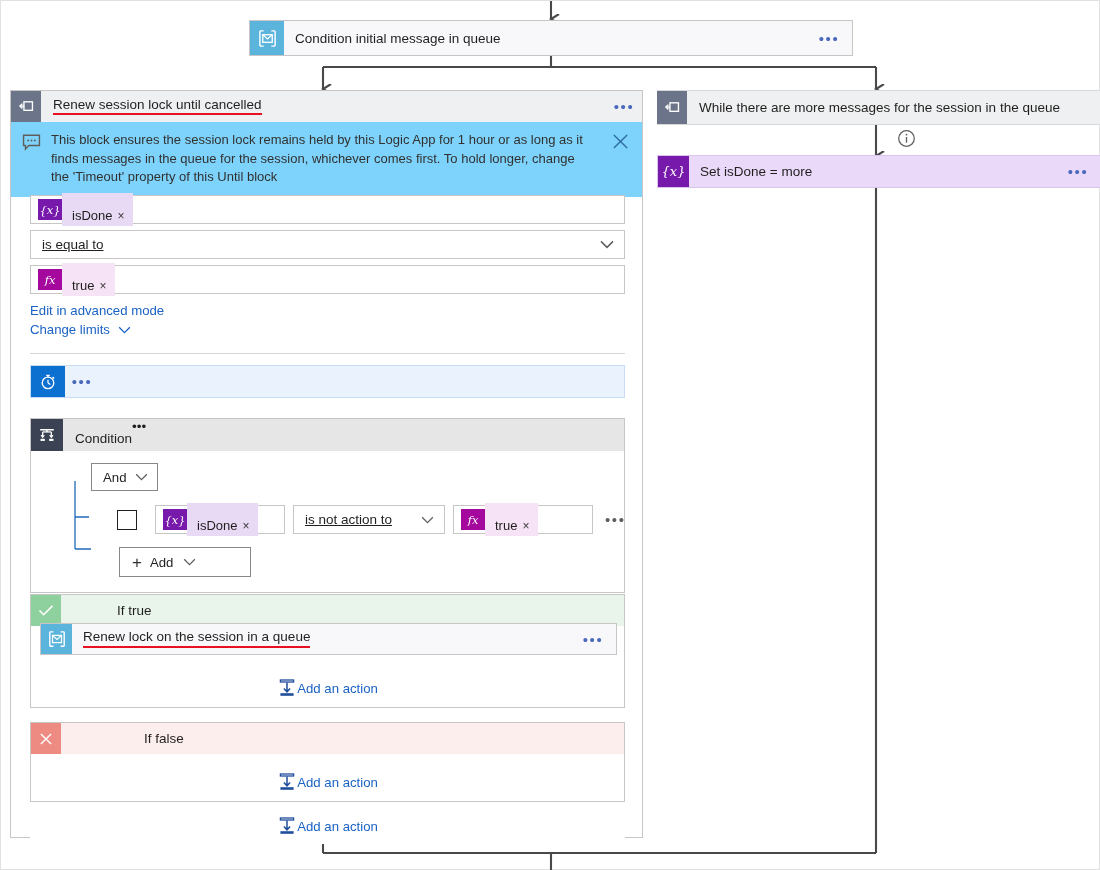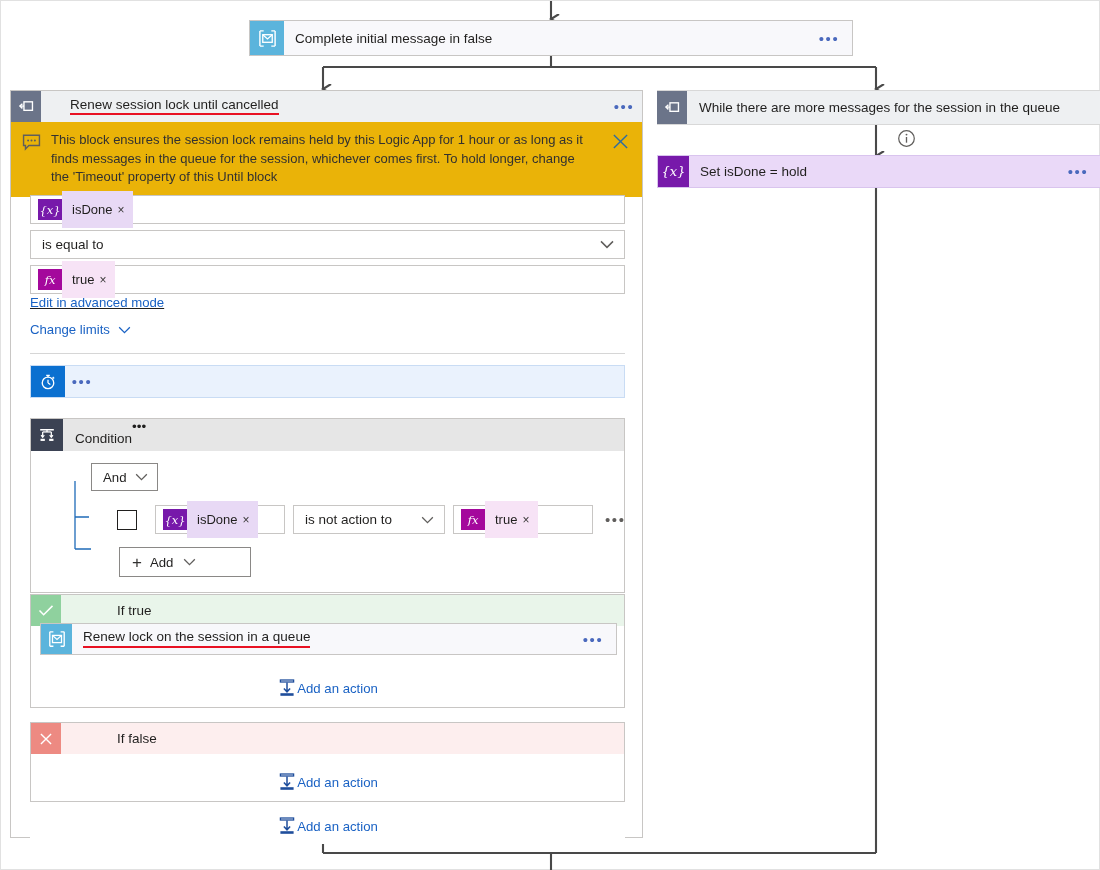--- a/index.html
+++ b/index.html
@@ -25,39 +25,39 @@
   
   .ic-sb{background:#5bb4dc;}
   .ic-delay{background:#0b70d0;}
   .ic-cond{background:#3b4253;}
   .ic-var{background:#7719aa;}
 
   svg{display:block;}
 
   
   .scope{position:absolute;box-sizing:border-box;border:1px solid #c8c6c4;background:#ffffff;}
-  .scope-head{height:31px;display:flex;align-items:stretch;background:#eef0f2;border-bottom:1px solid #d8d8d8;gap:17px;}
+  .scope-head{height:31px;display:flex;align-items:stretch;background:#eef0f2;border-bottom:1px solid #d8d8d8;}
   .scope-head .ico{width:30px;min-width:30px;display:flex;align-items:center;justify-content:center;background:#6b7489;}
   .scope-head .ttl{flex:1;display:flex;align-items:center;padding-left:12px;font-size:13.5px;}
   .scope-head .dots{width:36px;display:flex;align-items:center;justify-content:center;color:#4a69bd;letter-spacing:1.6px;font-size:15px;}
 
   
-  .comment{display:flex;padding:9px 0 10px 0;align-items:flex-start;background:#eab308;}
+  .comment{display:flex;padding:9px 0 10px 0;align-items:flex-start;background:#7dd3fc;}
   .comment .cico{width:40px;min-width:40px;display:flex;justify-content:center;padding-top:3px;}
   .comment .ctxt{flex:1;font-size:13px;line-height:18.5px;color:#323130;padding-right:6px;}
   .comment .cx{width:44px;min-width:44px;display:flex;justify-content:center;padding-top:2px;color:#2d6ca2;}
 
   
   .field{box-sizing:border-box;height:29px;border:1px solid #c8c6c4;background:#fff;display:flex;align-items:center;}
-  .field.plain{padding-left:11px;font-size:13.5px;color:#201f1e;justify-content:space-between;}
+  .field.plain{padding-left:11px;font-size:13.5px;color:#201f1e;justify-content:space-between;text-decoration:underline;}
   .field .chev{padding-right:10px;color:#605e5c;display:flex;align-items:center;}
   .token{display:inline-flex;align-items:center;height:21px;margin-left:7px;}
   .token .tico{width:24px;height:21px;display:flex;align-items:center;justify-content:center;
                color:#fff;font-size:11.5px;font-style:italic;font-family:"DejaVu Serif",serif;}
-  .token .tlab{display:flex;align-items:center;height:37px;padding:0 9px 0 10px;font-size:13px;font-style:normal;}
+  .token .tlab{display:flex;align-items:center;height:21px;padding:12px 9px 0 10px;font-size:13px;font-style:normal;}
   .token .tx{font-size:12px;color:#3b3a39;margin-left:5px;}
   .tk-var .tico{background:#7719aa;}
   .tk-var .tlab{background:#e8d9f5;}
   .tk-fx .tico{background:#a4089c;}
   .tk-fx .tlab{background:#f7e3f6;}
 
   .lnk{color:#1a62c4;font-size:13.2px;cursor:pointer;}
   .and-box{box-sizing:border-box;height:28px;border:1px solid #8a8886;background:#fff;
            display:inline-flex;align-items:center;padding:0 9px 0 11px;font-size:13.2px;gap:9px;}
   .cbx{width:20px;height:20px;border:1.6px solid #201f1e;background:#fff;box-sizing:border-box;}
@@ -65,21 +65,21 @@
            display:inline-flex;align-items:center;padding:0 12px;font-size:13.2px;gap:8px;}
   .rowdots{color:#605e5c;letter-spacing:1.6px;font-size:15px;}
 
   
   .branch{position:absolute;box-sizing:border-box;border:1px solid #c8c6c4;}
   .branch-head{height:31px;display:flex;align-items:stretch;}
   .branch-head .bico{width:30px;min-width:30px;display:flex;align-items:center;justify-content:center;}
   .branch-head .btxt{flex:1;display:flex;align-items:center;padding-left:12px;font-size:13.5px;margin-left:44px;}
   .bh-true{background:#e9f5ea;}
   .bh-true .bico{background:#8fd19e;}
-  .bh-false{background:#fdeeee;}
+  .bh-false{background:#fdeeee;gap:27px;}
   .bh-false .bico{background:#ed8a82;}
 
   .addrow{display:flex;align-items:center;justify-content:center;background:#fff;}
   .addrow .alab{color:#1a62c4;font-size:13.2px;}
 
   .abs{position:absolute;}
 </style>
 </head>
 <body>
 
@@ -110,21 +110,21 @@
   </svg>
 
   <div class="card" style="left:248px;top:19px;width:604px;height:36px;">
     <div class="ico ic-sb">
       <svg width="19" height="19" viewBox="0 0 20 20">
         <path d="M2,2 L2,18 M2,2 L6,2 M2,18 L6,18 M18,2 L18,18 M18,2 L14,2 M18,18 L14,18" stroke="#ffffff" stroke-width="1.5" fill="none"></path>
         <rect x="5" y="6" width="10" height="8" fill="none" stroke="#ffffff" stroke-width="1.4"></rect>
         <path d="M5,6 L10,10.5 L15,6" fill="none" stroke="#ffffff" stroke-width="1.3"></path>
       </svg>
     </div>
-    <div class="ttl">Complete initial message in false</div>
+    <div class="ttl">Condition initial message in queue</div>
     <div class="dots">•••</div>
   </div>
 
   <div class="scope" style="left:9px;top:89px;width:633px;height:748px;">
 
     <div class="scope-head">
       <div class="ico">
         <svg width="17" height="17" viewBox="0 0 20 20">
           <rect x="7" y="4.5" width="10" height="10" fill="none" stroke="#ffffff" stroke-width="1.6"></rect>
           <path d="M7,9.5 L2.5,9.5" stroke="#ffffff" stroke-width="1.6" fill="none"></path>
@@ -176,21 +176,21 @@
     <div class="field" style="position:absolute;left:19px;top:174px;width:595px;">
       <span class="token tk-fx">
         <span class="tico">fx</span>
         <span class="tlab">
             <span>true</span>
             <span class="tx">×</span>
           </span>
       </span>
     </div>
 
-    <div class="abs" style="left:19px;top:204px;text-decoration:underline;">
+    <div class="abs" style="left:19px;top:212px;">
       <span class="lnk">Edit in advanced mode</span>
     </div>
     <div class="abs" style="left:19px;top:231px;display:flex;align-items:center;gap:8px;">
       <span class="lnk">Change limits</span>
       <span>
         <svg width="13" height="8" viewBox="0 0 14 9">
             <path d="M1,1.4 L7,7.4 L13,1.4" stroke="#1a62c4" stroke-width="1.4" fill="none"></path>
           </svg>
       </span>
     </div>
@@ -366,17 +366,17 @@
       <circle cx="10" cy="10" r="8.2" fill="none" stroke="#605e5c" stroke-width="1.3"></circle>
       <circle cx="10" cy="5.9" r="1" fill="#605e5c"></circle>
       <path d="M10,8.4 L10,14.4" stroke="#605e5c" stroke-width="1.4" fill="none"></path>
     </svg>
   </div>
 
   <div class="card" style="left:656px;top:154px;width:444px;height:33px;background:#ead9f8;border-color:#d9c4ee;">
     <div class="ico ic-var" style="width:31px;min-width:31px;color:#fff;font-family:'DejaVu Serif',serif;font-style:italic;font-size:13px;">
       <span>{x}</span>
     </div>
-    <div class="ttl">Set isDone = hold</div>
+    <div class="ttl">Set isDone = more</div>
     <div class="dots" style="width:32px;min-width:32px;">•••</div>
   </div>
 
 </div>
 
 </body></html>

